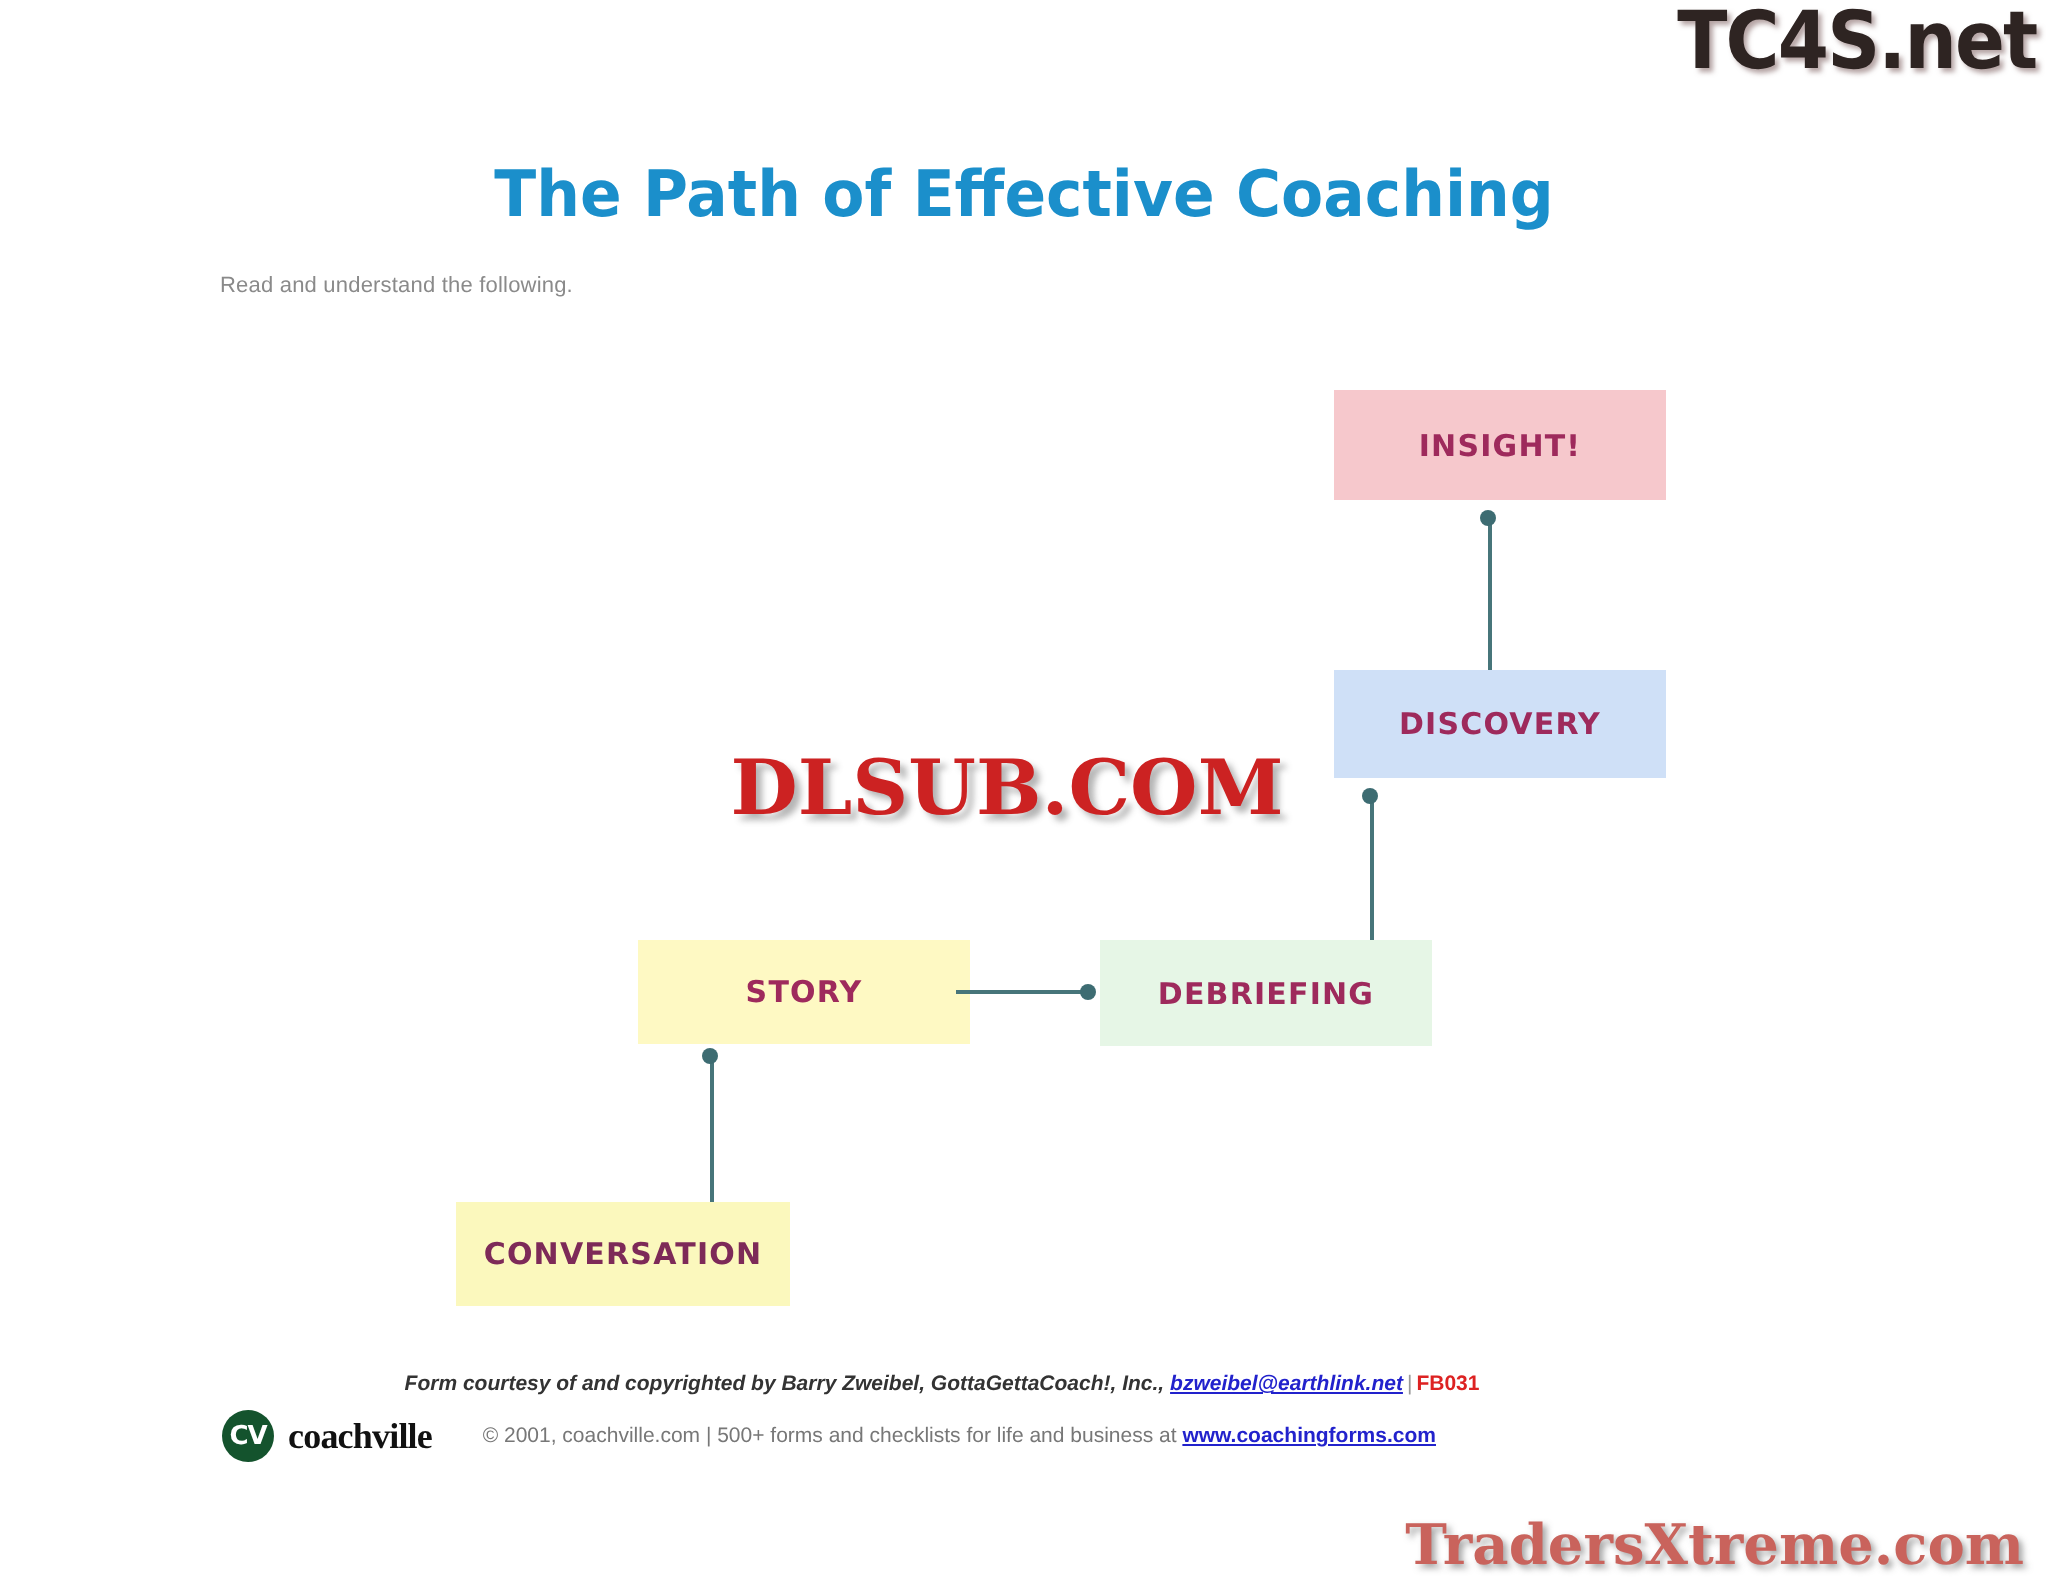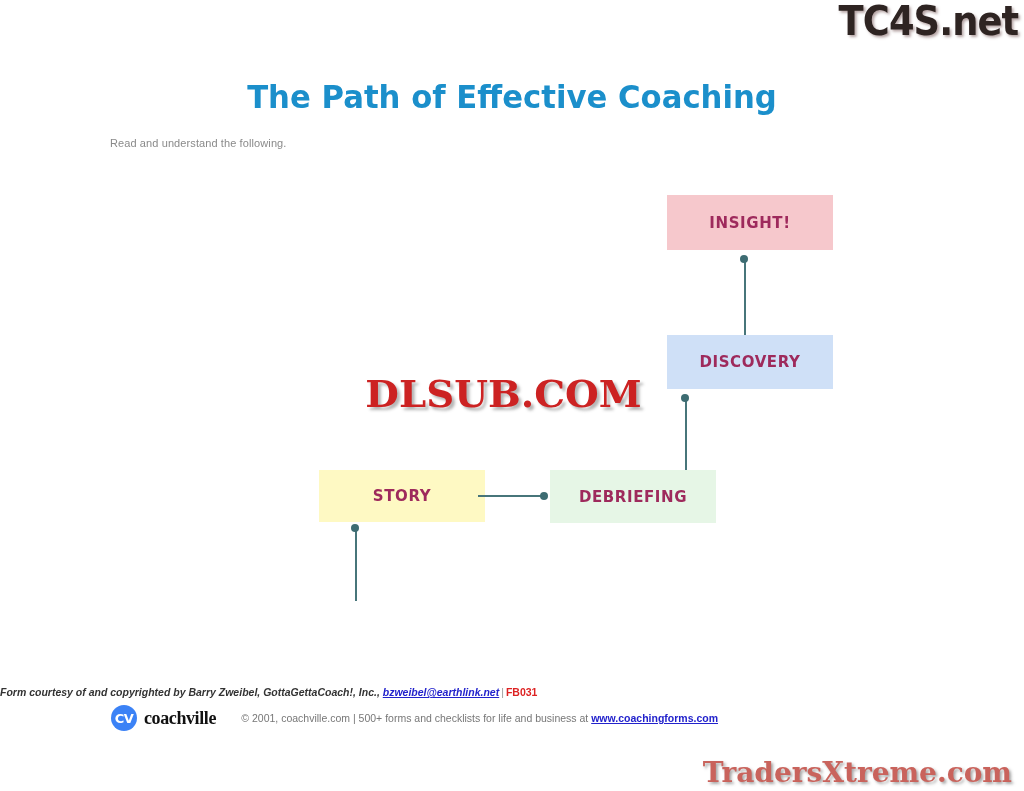--- a/index.html
+++ b/index.html
@@ -137,21 +137,21 @@
     white-space: nowrap;
   }
 
   
   #footer-credit {
     position: absolute;
     left: 0; top: 686px;
     width: 1024px;
     padding-right: 82px;
     box-sizing: border-box;
-    text-align: left;
+    text-align: center;
     font-size: 10.5px;
     font-style: italic;
     font-weight: bold;
     color: #333333;
     white-space: nowrap;
   }
   #footer-credit .link {
     color: #2222cc;
     text-decoration: underline;
   }
@@ -187,21 +187,21 @@
     position: absolute;
     left: 111px;
     top: 705px;
     display: flex;
     align-items: center;
     gap: 7px;
   }
   #cv-badge {
     width: 26px; height: 26px;
     border-radius: 50%;
-    background: #3b82f6;
+    background: #14532d;
     color: #ffffff;
     font-family: "DejaVu Sans", sans-serif;
     font-weight: bold;
     font-size: 13px;
     display: flex;
     align-items: center;
     justify-content: center;
     letter-spacing: -0.5px;
   }
   #cv-wordmark {
@@ -237,20 +237,21 @@
 
   <div id="page-title">The Path of Effective Coaching</div>
   <div id="page-subtitle">Read and understand the following.</div>
 
   <div id="diagram">
 
     <div class="node" id="node-insight">INSIGHT!</div>
     <div class="node" id="node-discovery">DISCOVERY</div>
     <div class="node" id="node-debriefing">DEBRIEFING</div>
     <div class="node" id="node-story">STORY</div>
+    <div class="node dark" id="node-conversation">CONVERSATION</div>
 
     <div class="connector v" id="conn-insight"></div>
     <div class="cdot" id="dot-insight"></div>
 
     <div class="connector v" id="conn-discovery"></div>
     <div class="cdot" id="dot-discovery"></div>
 
     <div class="connector h" id="conn-story-debrief"></div>
     <div class="cdot" id="dot-story-debrief"></div>
 

